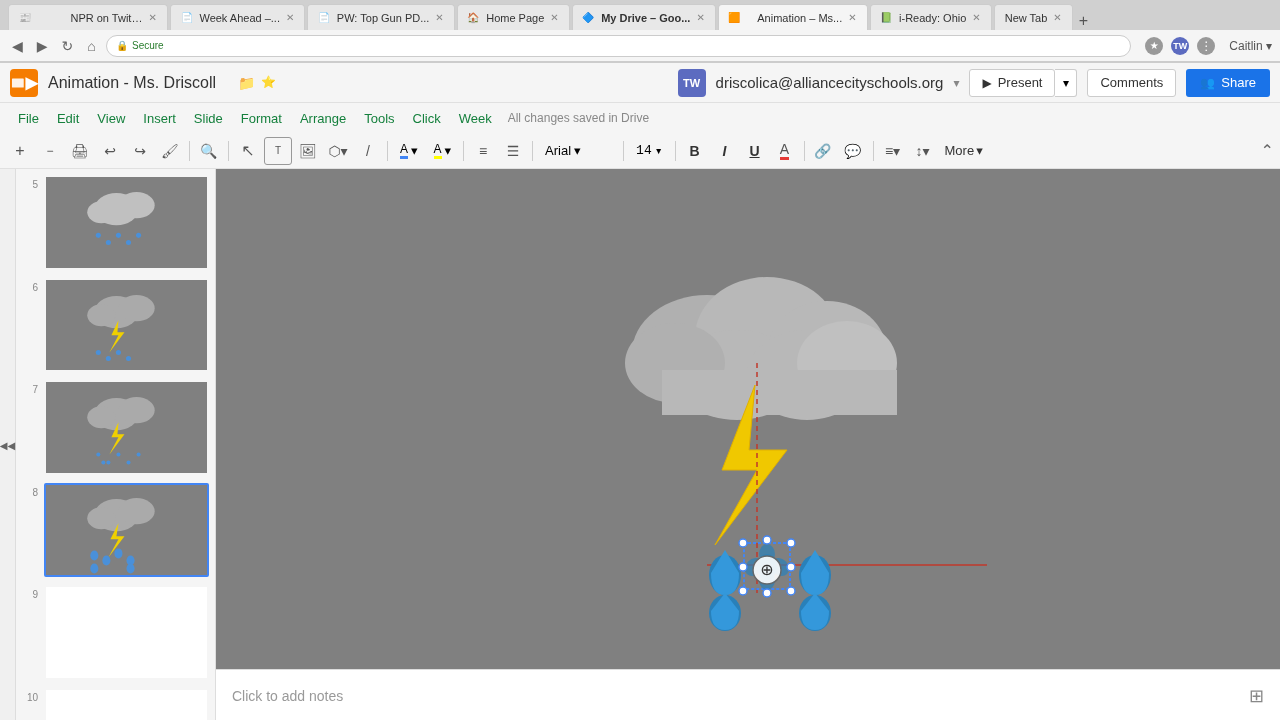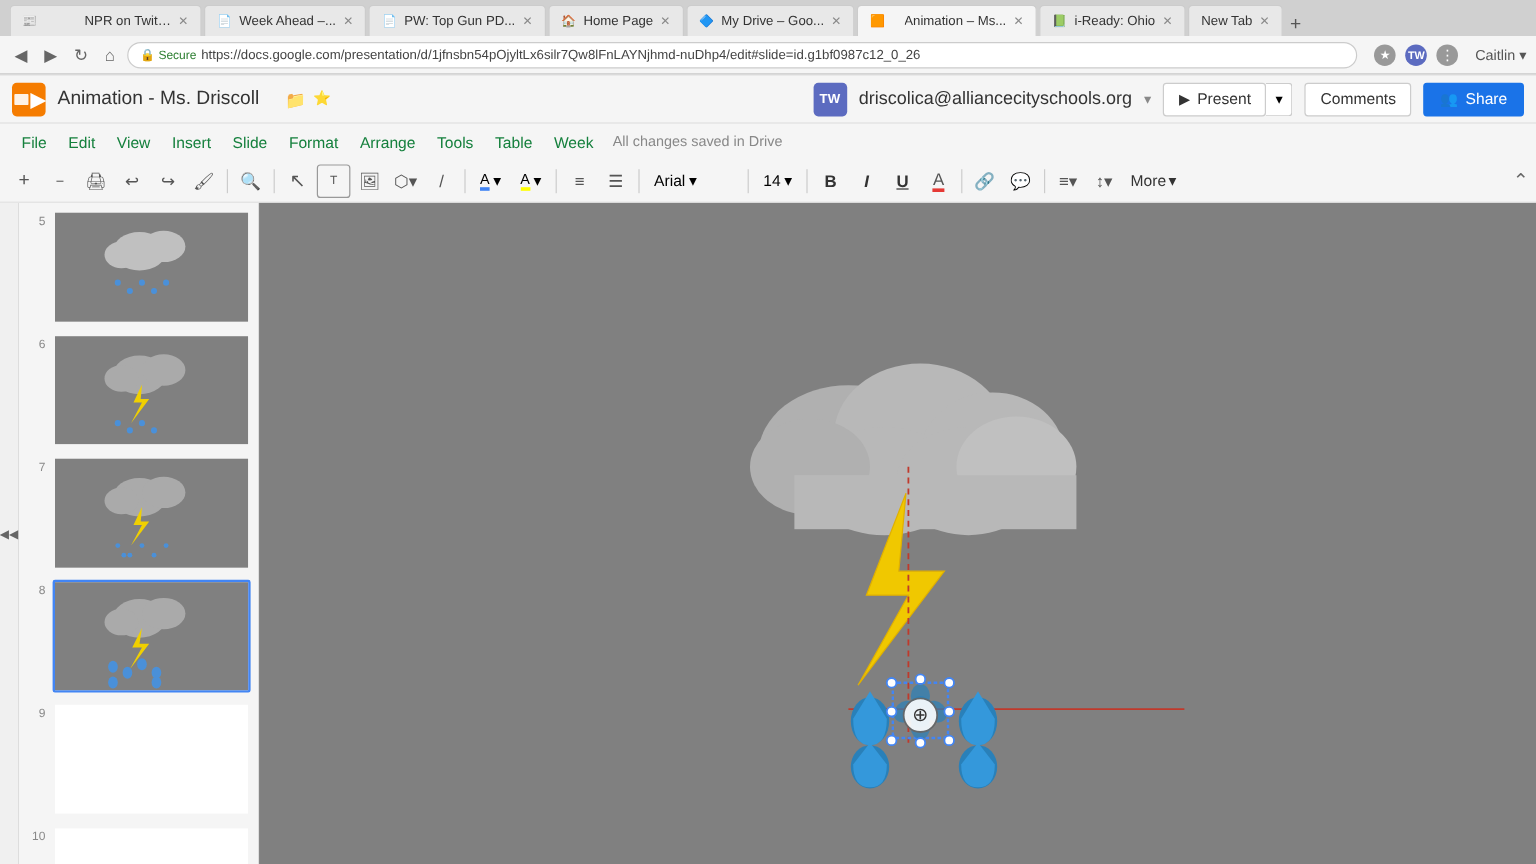--- a/index.html
+++ b/index.html
@@ -6,21 +6,21 @@
     body { width: 1280px; height: 720px; overflow: hidden; font-family: Arial, sans-serif; font-size: 12px; background: #ddd; }
 
     
     .browser-chrome { background: #e8e8e8; border-bottom: 1px solid #ccc; }
     .tab-bar { display: flex; align-items: flex-end; height: 30px; background: #d0d0d0; padding: 0 8px; gap: 2px; }
     .tab { display: flex; align-items: center; height: 26px; padding: 0 10px; background: #e8e8e8; border-radius: 4px 4px 0 0; font-size: 11px; color: #333; gap: 6px; max-width: 160px; overflow: hidden; white-space: nowrap; border: 1px solid #ccc; border-bottom: none; }
     .tab.active { background: #f5f5f5; z-index: 2; }
     .tab-close { font-size: 10px; color: #888; cursor: pointer; flex-shrink: 0; }
     .address-bar { display: flex; align-items: center; height: 32px; background: #f5f5f5; padding: 0 8px; gap: 6px; border-bottom: 1px solid #ccc; }
     .nav-btn { font-size: 14px; color: #666; cursor: pointer; padding: 2px 4px; }
-    .address-box { flex: 1; height: 22px; background: white; border: 1px solid #ccc; border-radius: 11px; display: flex; align-items: center; padding: 0 10px; font-size: 11px; color: #333; gap: 4px; }
+    .address-box { flex: 1; height: 22px; background: white; border: 1px solid #ccc; border-radius: 11px; display: flex; align-items: center; padding: 0 10px; font-size: 11px; color: #333; gap: 22px; }
     .secure-badge { color: #2a7d2e; font-size: 10px; }
     .address-url { color: #444; font-size: 11px; }
     .browser-actions { display: flex; align-items: center; gap: 8px; margin-left: 8px; }
     .browser-action-btn { width: 18px; height: 18px; background: #999; border-radius: 50%; display: flex; align-items: center; justify-content: center; font-size: 10px; color: white; }
 
     
     .app-shell { display: flex; flex-direction: column; height: calc(720px - 62px); background: #f5f5f5; }
 
     
     .app-topbar { display: flex; align-items: center; height: 40px; background: #f5f5f5; border-bottom: 1px solid #e0e0e0; padding: 0 10px; gap: 10px; }
@@ -40,21 +40,21 @@
     .menu-bar { display: flex; align-items: center; height: 30px; padding: 0 10px; gap: 2px; font-size: 13px; }
     .menu-item { padding: 3px 8px; color: #15803d; cursor: pointer; border-radius: 3px; }
     .autosave { font-size: 12px; color: #888; margin-left: 6px; }
 
     
     .toolbar { display: flex; align-items: center; height: 36px; background: #f5f5f5; border-bottom: 1px solid #e0e0e0; padding: 0 6px; gap: 2px; }
     .tb-btn { display: flex; align-items: center; justify-content: center; width: 28px; height: 28px; border-radius: 3px; cursor: pointer; color: #555; font-size: 14px; }
     .tb-separator { width: 1px; height: 20px; background: #ccc; margin: 0 3px; }
     .tb-dropdown { display: flex; align-items: center; height: 28px; padding: 0 6px; border: 1px solid transparent; border-radius: 3px; cursor: pointer; font-size: 13px; gap: 3px; }
     .font-name { min-width: 80px; }
-    .font-size { min-width: 36px; }
+    .font-size { min-width: 36px; font-family: Liberation Mono, monospace; }
     .tb-text-btn { display: flex; align-items: center; justify-content: center; width: 28px; height: 28px; border-radius: 3px; cursor: pointer; font-size: 14px; color: #333; font-weight: bold; }
     .more-btn { display: flex; align-items: center; height: 28px; padding: 0 6px; border-radius: 3px; cursor: pointer; font-size: 13px; color: #333; gap: 2px; }
     .collapse-btn { margin-left: auto; font-size: 16px; color: #666; cursor: pointer; }
 
     
     .main-content { display: flex; flex: 1; overflow: hidden; }
 
     
     .slide-panel { width: 200px; background: #f5f5f5; border-right: 1px solid #ddd; overflow-y: auto; padding: 4px; }
     .slide-item { display: flex; gap: 6px; align-items: flex-start; margin-bottom: 4px; cursor: pointer; padding: 2px; }
@@ -96,21 +96,21 @@
       <span style="overflow:hidden;text-overflow:ellipsis;">PW: Top Gun PD...</span>
       <span class="tab-close">✕</span>
     </div>
     <div class="tab">
       <span style="font-size:10px;">🏠</span>
       <span>Home Page</span>
       <span class="tab-close">✕</span>
     </div>
     <div class="tab">
       <span style="font-size:10px;">🔷</span>
-      <span style="overflow:hidden;text-overflow:ellipsis;">My Drive – Goo...</span>
+      <span style="overflow:hidden;text-overflow:ellipsis;font-weight:bold;">My Drive – Goo...</span>
       <span class="tab-close">✕</span>
     </div>
     <div class="tab active">
       <span style="font-size:10px;">🟧</span>
       <span style="overflow:hidden;text-overflow:ellipsis;margin-left:10px;">Animation – Ms...</span>
       <span class="tab-close">✕</span>
     </div>
     <div class="tab">
       <span style="font-size:10px;">📗</span>
       <span>i-Ready: Ohio</span>
@@ -122,21 +122,20 @@
     </div>
     <div style="margin-left:4px;font-size:16px;cursor:pointer;color:#555;">+</div>
   </div>
   <div class="address-bar">
     <span class="nav-btn">◀</span>
     <span class="nav-btn">▶</span>
     <span class="nav-btn">↻</span>
     <span class="nav-btn">⌂</span>
     <div class="address-box">
       <span class="secure-badge">🔒 <span>Secure</span></span>
-      <span class="address-url">https://docs.google.com/presentation/d/1jfnsbn54pOjyltLx6silr7Qw8lFnLAYNjhmd-nuDhp4/edit#slide=id.g1bf0987c12_0_26</span>
     </div>
     <div class="browser-actions">
       <div class="browser-action-btn">★</div>
       <div class="browser-action-btn" style="background:#5c6bc0;font-size:9px;font-weight:bold;">TW</div>
       <div class="browser-action-btn" style="font-size:12px;">⋮</div>
     </div>
     <div style="font-size:12px;color:#555;margin-left:8px;">Caitlin ▾</div>
   </div>
 </div>
 
@@ -175,21 +174,21 @@
 
   <div class="menu-bar">
     <span class="menu-item">File</span>
     <span class="menu-item">Edit</span>
     <span class="menu-item">View</span>
     <span class="menu-item">Insert</span>
     <span class="menu-item">Slide</span>
     <span class="menu-item">Format</span>
     <span class="menu-item">Arrange</span>
     <span class="menu-item">Tools</span>
-    <span class="menu-item">Table</span>
+    <span class="menu-item">Click</span>
     <span class="menu-item">Week</span>
     <span class="autosave">All changes saved in Drive</span>
   </div>
 
   <div class="toolbar">
     <div class="tb-btn" style="font-size:16px;">+</div>
     <div class="tb-btn" style="font-size:12px;">−</div>
     <div class="tb-btn">🖨</div>
     <div class="tb-btn">↩</div>
     <div class="tb-btn">↪</div>
@@ -397,15 +396,21 @@
 
             <ellipse cx="358" cy="408" rx="16" ry="18" fill="#2980b9"></ellipse>
             <path d="M358,388 L344,406 Q344,425 358,425 Q372,425 372,406 Z" fill="#3498db"></path>
 
             <ellipse cx="448" cy="408" rx="16" ry="18" fill="#2980b9"></ellipse>
             <path d="M448,388 L434,406 Q434,425 448,425 Q462,425 462,406 Z" fill="#3498db"></path>
           </svg>
         </div>
       </div>
 
+      <div class="notes-area">
+        <span class="notes-placeholder">Click to add notes</span>
+        <div class="notes-toolbar">
+          <span style="font-size:18px;color:#888;cursor:pointer;">⊞</span>
+        </div>
+      </div>
     </div>
   </div>
 </div>
 
 </body></html>

